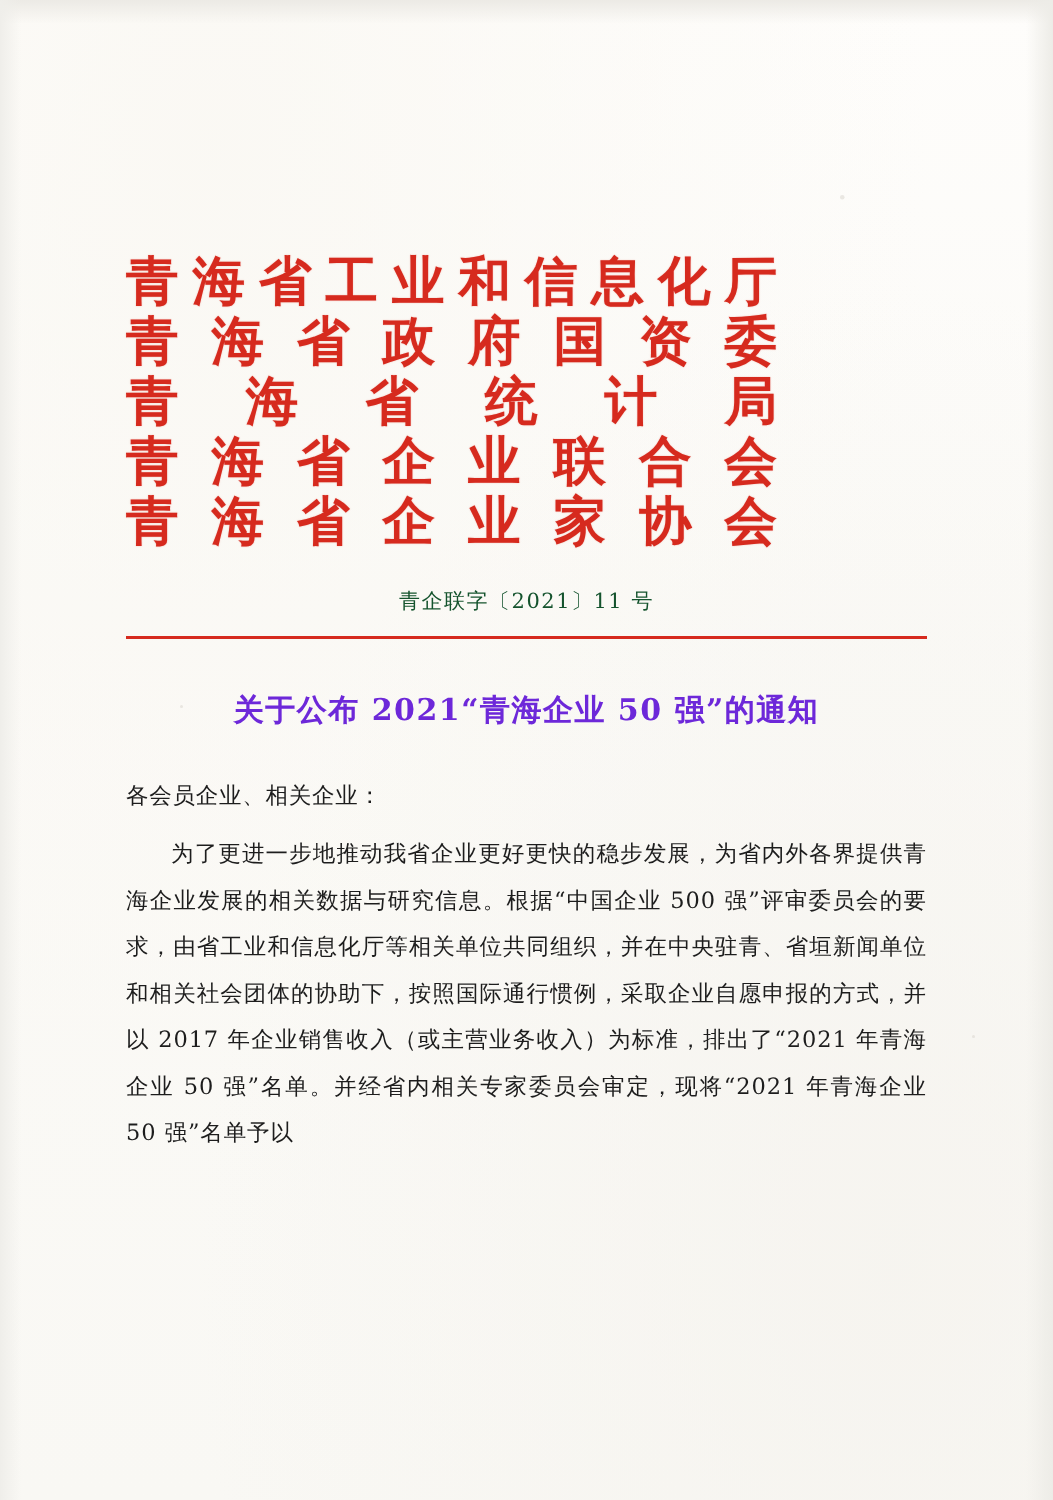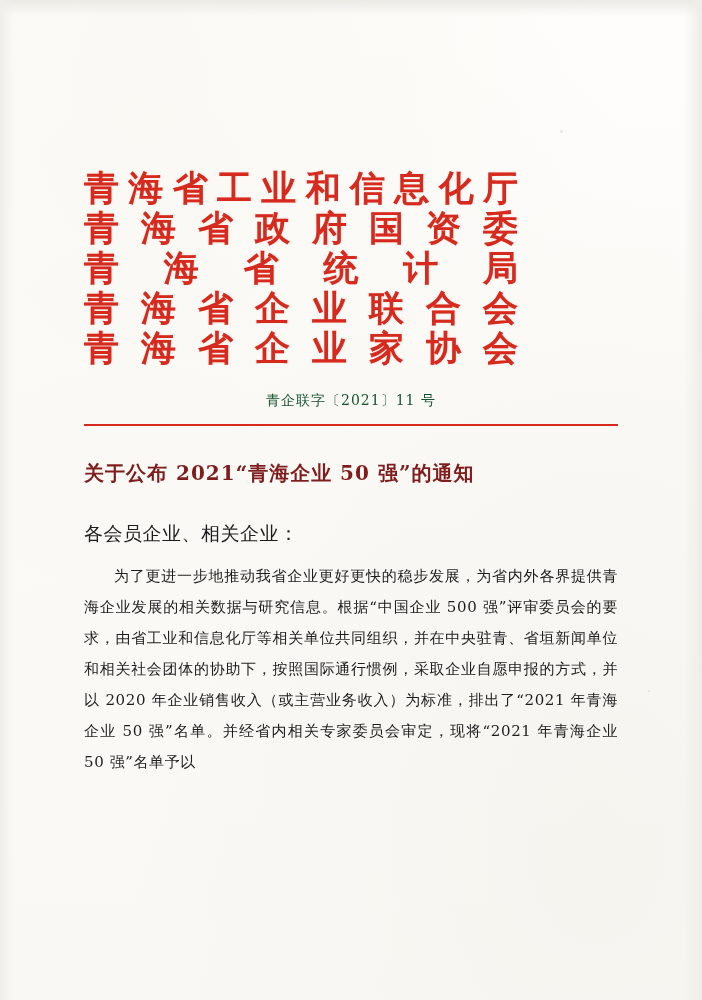--- a/index.html
+++ b/index.html
@@ -101,31 +101,31 @@
 
   .red-rule {
     margin-top: 14px;
     height: 2px;
     background: #d62a1e;
     width: 100%;
   }
 
   .doc-title {
     margin-top: 34px;
-    text-align: left;
+    text-align: center;
     font-size: 20px;
     font-weight: bold;
     letter-spacing: 1px;
-    color: #7f1d1d;
+    color: #6d28d9;
     font-family: "DejaVu Serif", "Liberation Serif", serif;
   }
 
   .salutation {
     margin-top: 34px;
-    font-size: 19px;
+    font-size: 15px;
     letter-spacing: 0.5px;
     color: #1d1d1d;
   }
 
   .body-par {
     margin-top: 14px;
     font-size: 15px;
     line-height: 31px;
     letter-spacing: 0.6px;
     color: #1d1d1d;
@@ -211,16 +211,16 @@
     </div>
 
     <div class="doc-number">青企联字〔2021〕11 号</div>
 
     <div class="red-rule"></div>
 
     <div class="doc-title">关于公布 2021“青海企业 50 强”的通知</div>
 
     <div class="salutation">各会员企业、相关企业：</div>
 
-    <div class="body-par">为了更进一步地推动我省企业更好更快的稳步发展，为省内外各界提供青海企业发展的相关数据与研究信息。根据“中国企业 500 强”评审委员会的要求，由省工业和信息化厅等相关单位共同组织，并在中央驻青、省垣新闻单位和相关社会团体的协助下，按照国际通行惯例，采取企业自愿申报的方式，并以 2020 年企业销售收入（或主营业务收入）为标准，排出了“2021 年青海企业 50 强”名单。并经省内相关专家委员会审定，现将“2021 年青海企业 50 强”名单予以</div>
+    <div class="body-par">为了更进一步地推动我省企业更好更快的稳步发展，为省内外各界提供青海企业发展的相关数据与研究信息。根据“中国企业 500 强”评审委员会的要求，由省工业和信息化厅等相关单位共同组织，并在中央驻青、省垣新闻单位和相关社会团体的协助下，按照国际通行惯例，采取企业自愿申报的方式，并以 2017 年企业销售收入（或主营业务收入）为标准，排出了“2021 年青海企业 50 强”名单。并经省内相关专家委员会审定，现将“2021 年青海企业 50 强”名单予以</div>
 
   </div>
 </div>
 
 </body></html>

